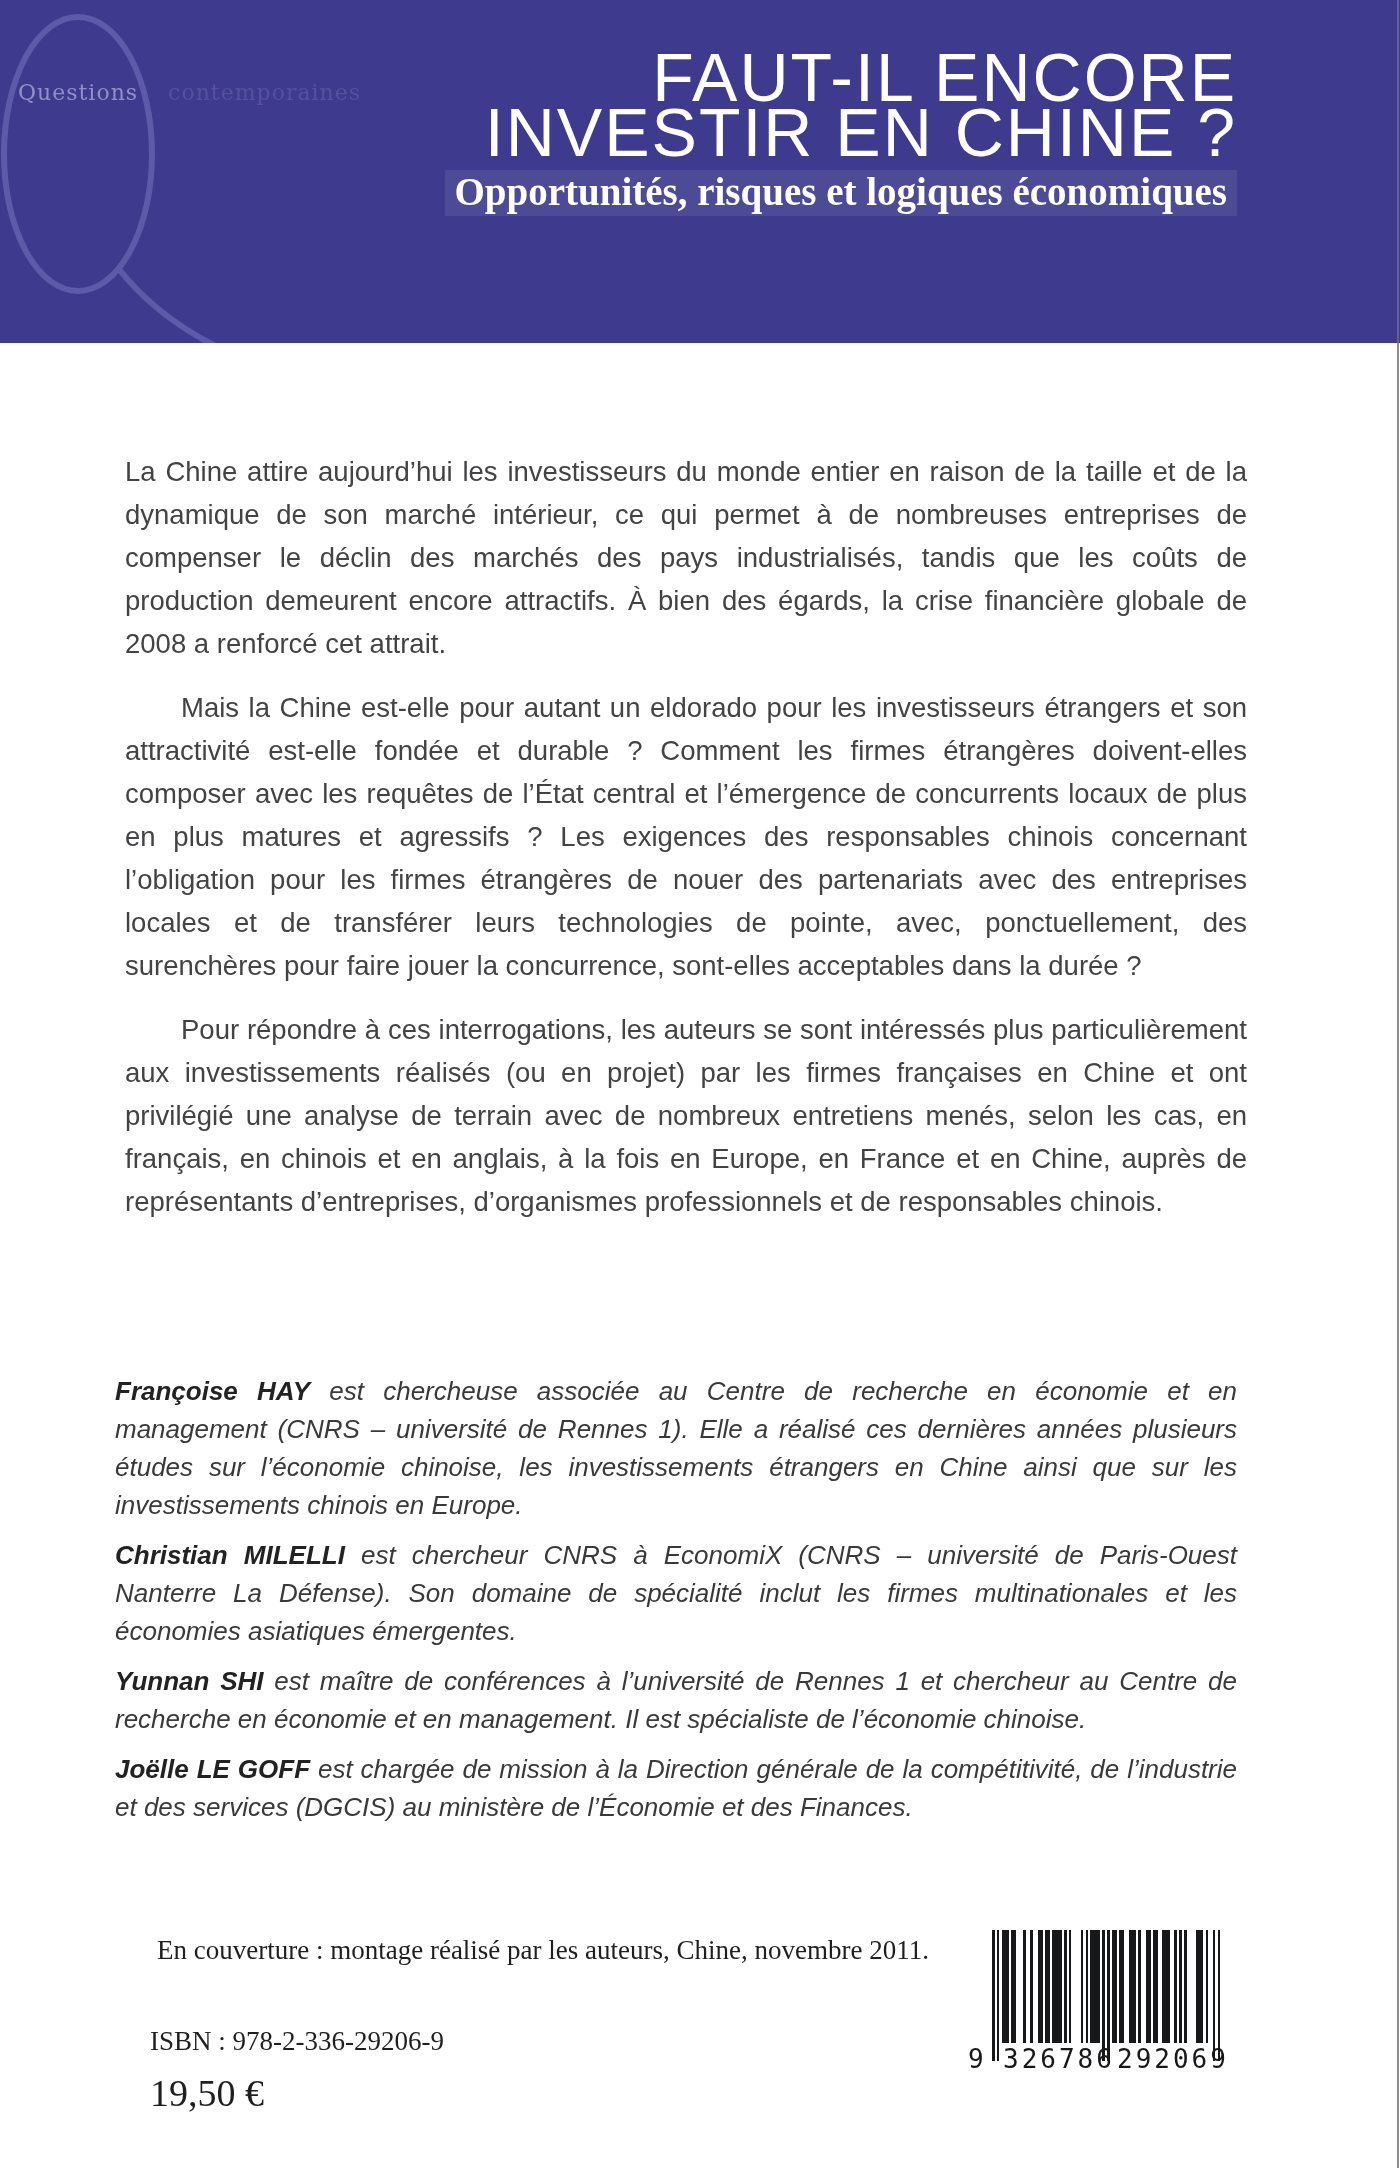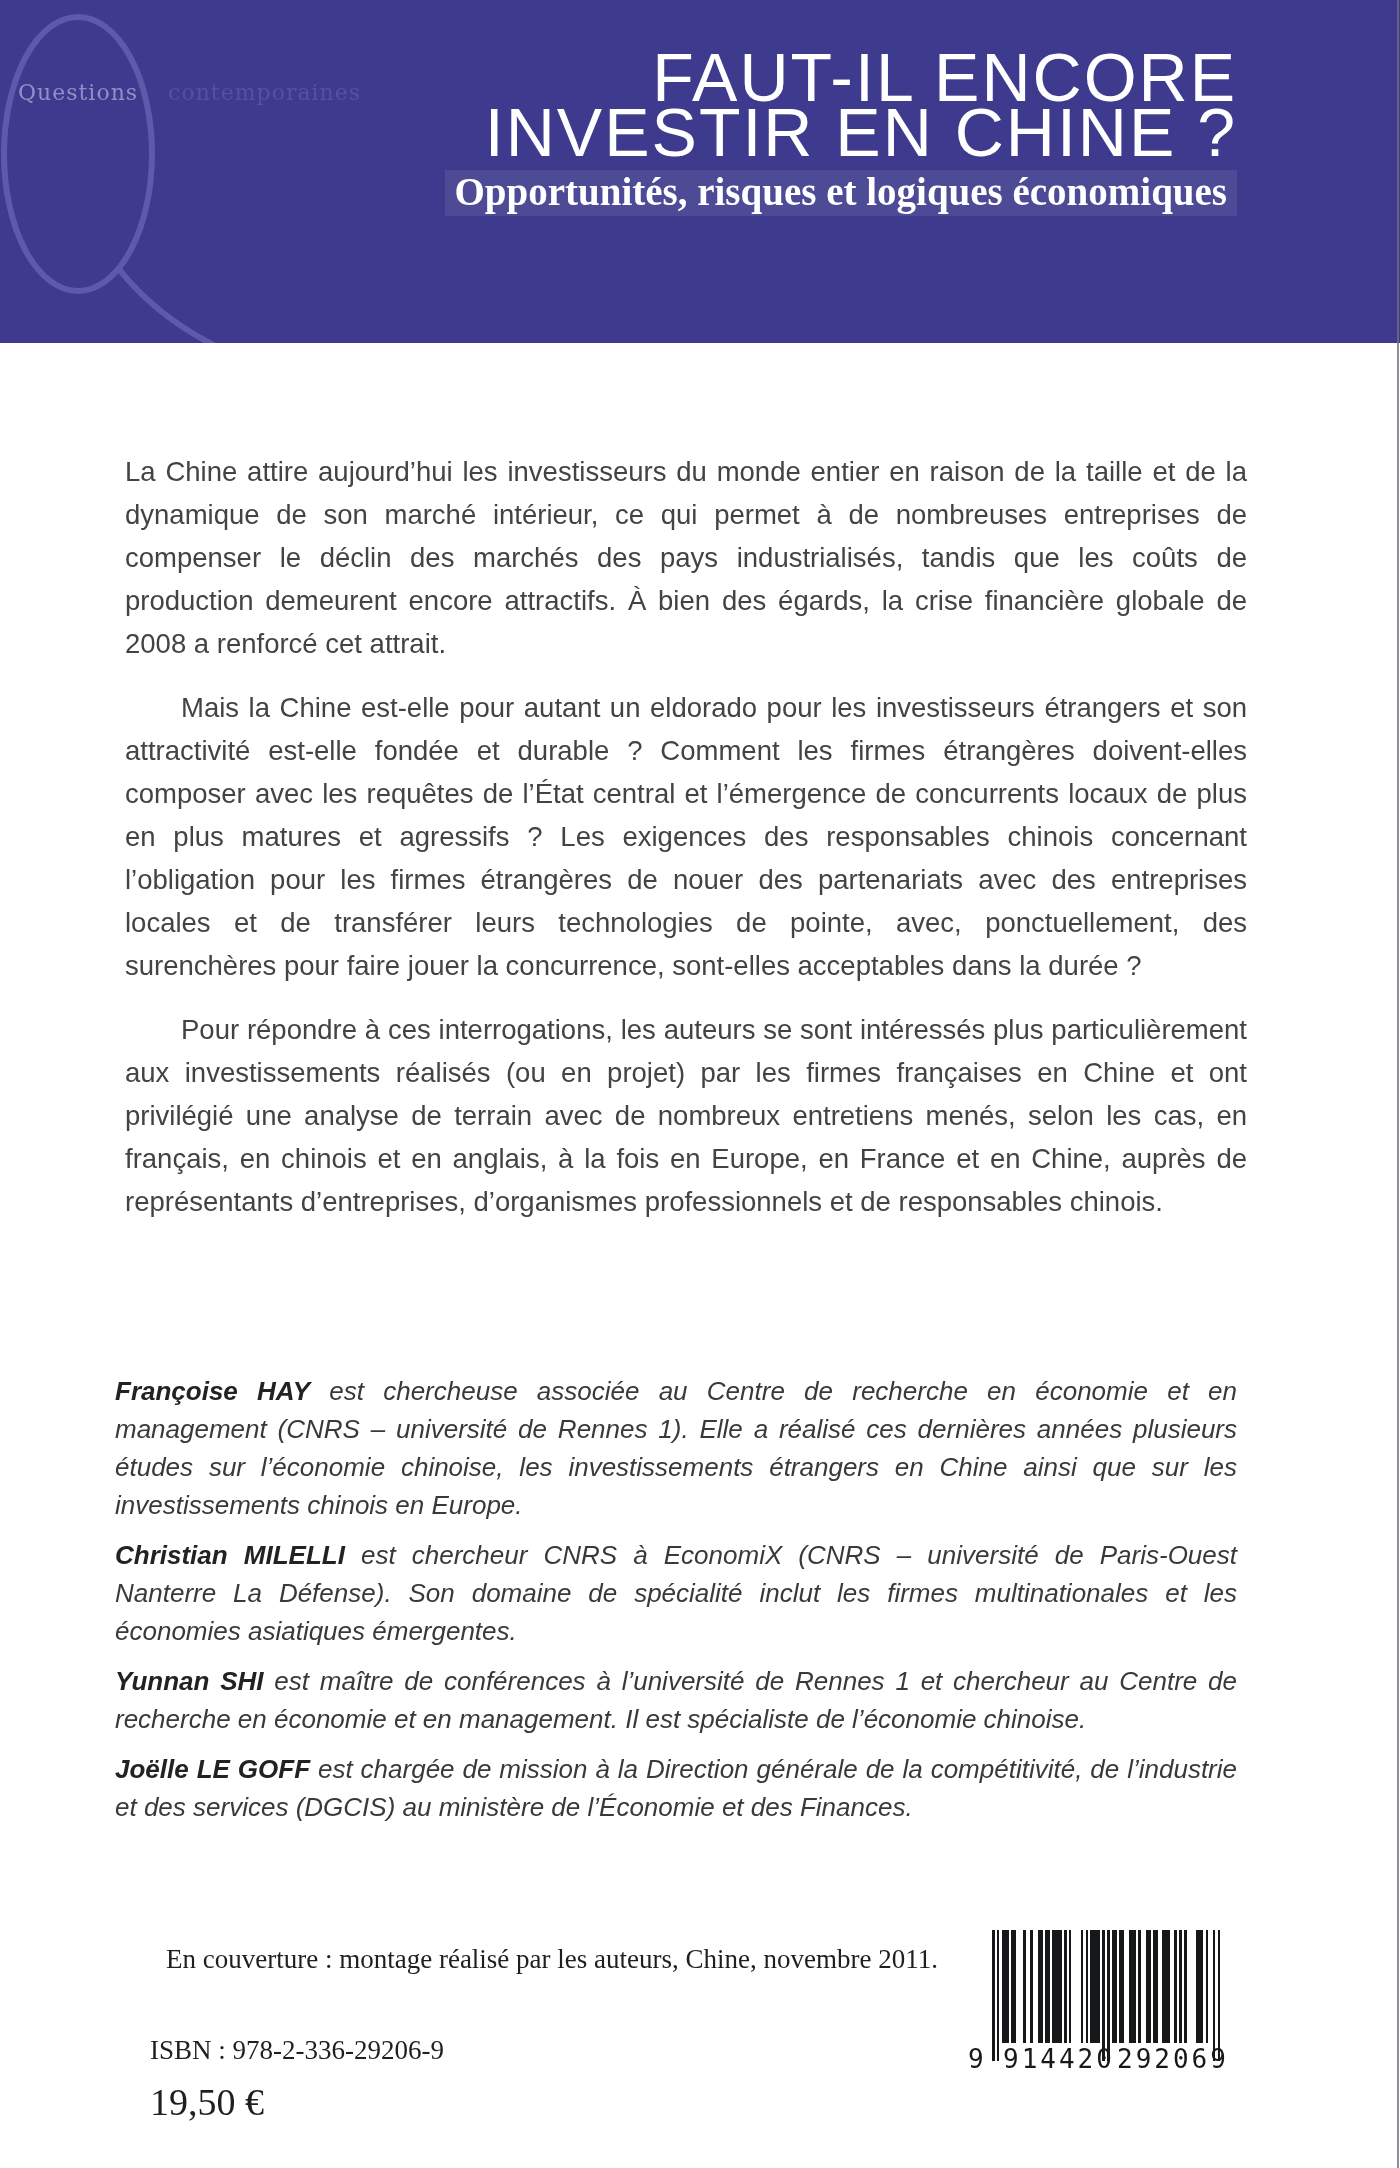--- a/index.html
+++ b/index.html
@@ -46,21 +46,21 @@
     font-size:26px;line-height:38px;text-align:justify;
     font-style:italic;color:#39393b;
   }
   .bios p{margin:0 0 12px 0;}
   .author-name{font-weight:700;font-style:italic;color:#222;}
   
   .colophon{
     position:absolute;left:150px;top:1928px;
     font-family:"Liberation Serif",serif;color:#1f1f1f;
   }
-  .cover-credit{margin:16px;font-size:27px;line-height:31px;}
+  .cover-credit{margin:7px;font-size:27px;line-height:31px;}
   .isbn{margin:60px 0 0 0;font-size:27px;line-height:31px;}
   .price{margin:16px 0 0 0;font-size:38px;line-height:40px;}
   
   .barcode{position:absolute;left:992px;top:1930px;width:228px;height:150px;}
   .barcode-bars{position:absolute;left:0;top:0;width:228px;height:131px;}
   .barcode-bars i{position:absolute;top:0;background:#17181a;}
   .barcode-digits span{
     position:absolute;top:114px;
     font-family:"DejaVu Sans Mono",monospace;font-size:26px;color:#17181a;
     letter-spacing:3px;white-space:nowrap;
@@ -162,19 +162,19 @@
         <i style="left:192.00px;width:2.50px;height:113px"></i>
         <i style="left:204.00px;width:2.50px;height:113px"></i>
         <i style="left:206.40px;width:2.50px;height:113px"></i>
         <i style="left:208.80px;width:2.50px;height:113px"></i>
         <i style="left:213.60px;width:2.50px;height:113px"></i>
         <i style="left:220.80px;width:2.50px;height:131px"></i>
         <i style="left:225.60px;width:2.50px;height:131px"></i>
       </div>
     <div class="barcode-digits">
       <span class="bd-prefix">9</span>
-      <span class="bd-group1">914420</span>
+      <span class="bd-group1">326786</span>
       <span class="bd-group2">292069</span>
     </div>
   </div>
 
   <div class="scan-edge"></div>
 </div>
 
 </body></html>

